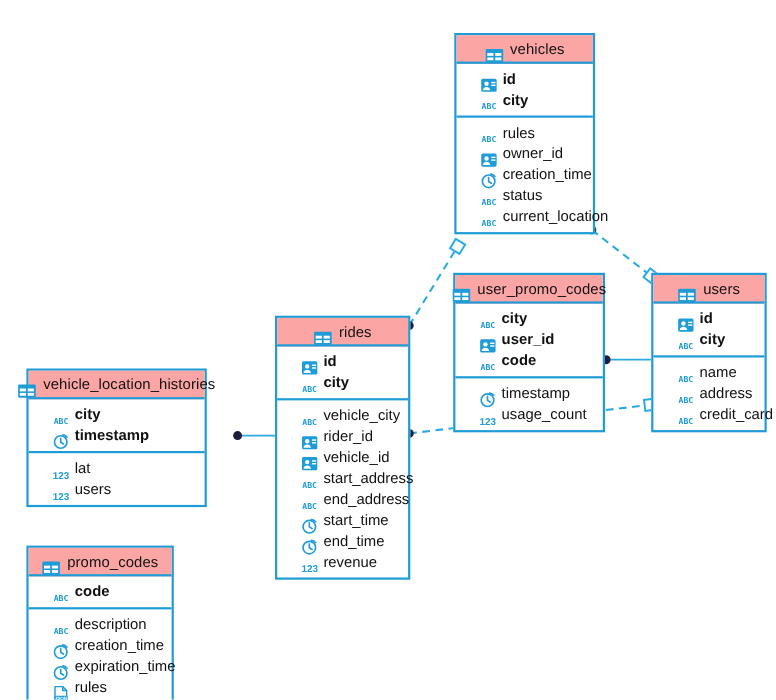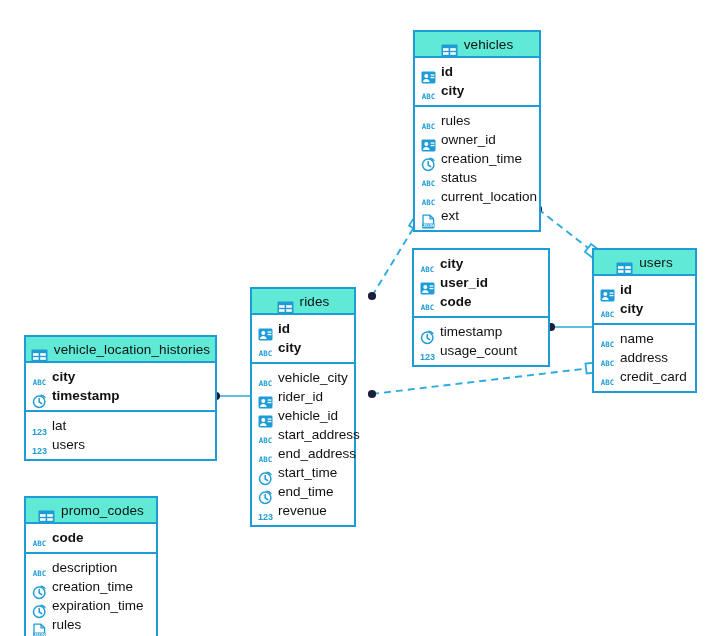--- a/index.html
+++ b/index.html
@@ -36,41 +36,41 @@
     z-index: 2;
   }
   .tbl-header {
     box-sizing: border-box;
     height: 26px;
     display: flex;
     align-items: center;
     justify-content: center;
     gap: 6px;
     border-bottom: 2px solid #1e9cd7;
-    background: #5eead4;
+    background: #fca5a5;
     padding: 0 6px;
   }
   .tbl-title {
     font-size: 13.5px;
     color: #111111;
     letter-spacing: 0.1px;
     white-space: nowrap;
   }
   .col-group {
     padding: 4px 0 5px 0;
   }
   .col-group + .col-group {
     border-top: 2px solid #1e9cd7;
   }
   .col-row {
     display: flex;
     align-items: center;
     gap: 5px;
     height: 19px;
-    padding: 0 6px;
+    padding: 0 22px;
     white-space: nowrap;
   }
   .col-name {
     font-size: 13.5px;
     color: #111111;
   }
   .col-row.pk .col-name {
     font-weight: bold;
   }
   .ico {
@@ -190,34 +190,35 @@
           <span class="col-name">status</span>
         </div>
         <div class="col-row">
           <span class="ico">
             <svg width="15" height="15" viewBox="0 0 15 15">
               <text x="7.5" y="10.4" font-family="DejaVu Sans Mono, monospace" font-size="7.4" font-weight="bold" fill="#1e9cd7" text-anchor="middle">ABC</text>
             </svg>
           </span>
           <span class="col-name">current_location</span>
         </div>
-        <div class="col-row">
-          <span class="ico">
-            <svg width="15" height="15" viewBox="0 0 15 15">
-              <path d="M2 1.2h7.0l3.6 3.5v9.1H2z" fill="#ffffff" stroke="#1e9cd7" stroke-width="1.3" stroke-linejoin="round"></path>
-              <path d="M9.0 1.2v3.6h3.6" fill="none" stroke="#1e9cd7" stroke-width="1.3" stroke-linejoin="round"></path>
-              <rect x="1.4" y="9.6" width="12.0" height="4.2" rx="0.6" fill="#1e9cd7"></rect>
-              <text x="7.4" y="13.1" font-family="Liberation Sans, sans-serif" font-size="4.2" font-weight="bold" fill="#ffffff" text-anchor="middle">JSON</text>
-            </svg>
-          </span>
-          <span class="col-name">ext</span>
-        </div>
       </div>
     </div>
     <div class="table-node" style="left: 412px; top: 248px; width: 138px;">
+      <div class="tbl-header">
+        <span class="ico tbl-ico">
+          <svg width="17" height="13" viewBox="0 0 17 13">
+            <rect x="0.5" y="0.5" width="16" height="12" rx="1" fill="#1e9cd7"></rect>
+            <rect x="2.0" y="4.2" width="5.6" height="2.6" fill="#ffffff"></rect>
+            <rect x="9.2" y="4.2" width="5.6" height="2.6" fill="#ffffff"></rect>
+            <rect x="2.0" y="8.2" width="5.6" height="2.6" fill="#ffffff"></rect>
+            <rect x="9.2" y="8.2" width="5.6" height="2.6" fill="#ffffff"></rect>
+          </svg>
+        </span>
+        <span class="tbl-title">user_promo_codes</span>
+      </div>
       <div class="col-group">
         <div class="col-row pk">
           <span class="ico">
             <svg width="15" height="15" viewBox="0 0 15 15">
               <text x="7.5" y="10.4" font-family="DejaVu Sans Mono, monospace" font-size="7.4" font-weight="bold" fill="#1e9cd7" text-anchor="middle">ABC</text>
             </svg>
           </span>
           <span class="col-name">city</span>
         </div>
         <div class="col-row pk">
@@ -317,21 +318,21 @@
         <div class="col-row">
           <span class="ico">
             <svg width="15" height="15" viewBox="0 0 15 15">
               <text x="7.5" y="10.4" font-family="DejaVu Sans Mono, monospace" font-size="7.4" font-weight="bold" fill="#1e9cd7" text-anchor="middle">ABC</text>
             </svg>
           </span>
           <span class="col-name">credit_card</span>
         </div>
       </div>
     </div>
-    <div class="table-node" style="left: 250px; top: 287px; width: 106px;">
+    <div class="table-node" style="left: 250px; top: 287px; width: 123px;">
       <div class="tbl-header">
         <span class="ico tbl-ico">
           <svg width="17" height="13" viewBox="0 0 17 13">
             <rect x="0.5" y="0.5" width="16" height="12" rx="1" fill="#1e9cd7"></rect>
             <rect x="2.0" y="4.2" width="5.6" height="2.6" fill="#ffffff"></rect>
             <rect x="9.2" y="4.2" width="5.6" height="2.6" fill="#ffffff"></rect>
             <rect x="2.0" y="8.2" width="5.6" height="2.6" fill="#ffffff"></rect>
             <rect x="9.2" y="8.2" width="5.6" height="2.6" fill="#ffffff"></rect>
           </svg>
         </span>
@@ -431,21 +432,21 @@
         <div class="col-row">
           <span class="ico">
             <svg width="15" height="15" viewBox="0 0 15 15">
               <text x="7.5" y="11.2" font-family="Liberation Sans, sans-serif" font-size="9" font-weight="bold" fill="#1e9cd7" text-anchor="middle">123</text>
             </svg>
           </span>
           <span class="col-name">revenue</span>
         </div>
       </div>
     </div>
-    <div class="table-node" style="left: 24px; top: 335px; width: 193px;">
+    <div class="table-node" style="left: 24px; top: 335px; width: 164px;">
       <div class="tbl-header">
         <span class="ico tbl-ico">
           <svg width="17" height="13" viewBox="0 0 17 13">
             <rect x="0.5" y="0.5" width="16" height="12" rx="1" fill="#1e9cd7"></rect>
             <rect x="2.0" y="4.2" width="5.6" height="2.6" fill="#ffffff"></rect>
             <rect x="9.2" y="4.2" width="5.6" height="2.6" fill="#ffffff"></rect>
             <rect x="2.0" y="8.2" width="5.6" height="2.6" fill="#ffffff"></rect>
             <rect x="9.2" y="8.2" width="5.6" height="2.6" fill="#ffffff"></rect>
           </svg>
         </span>

